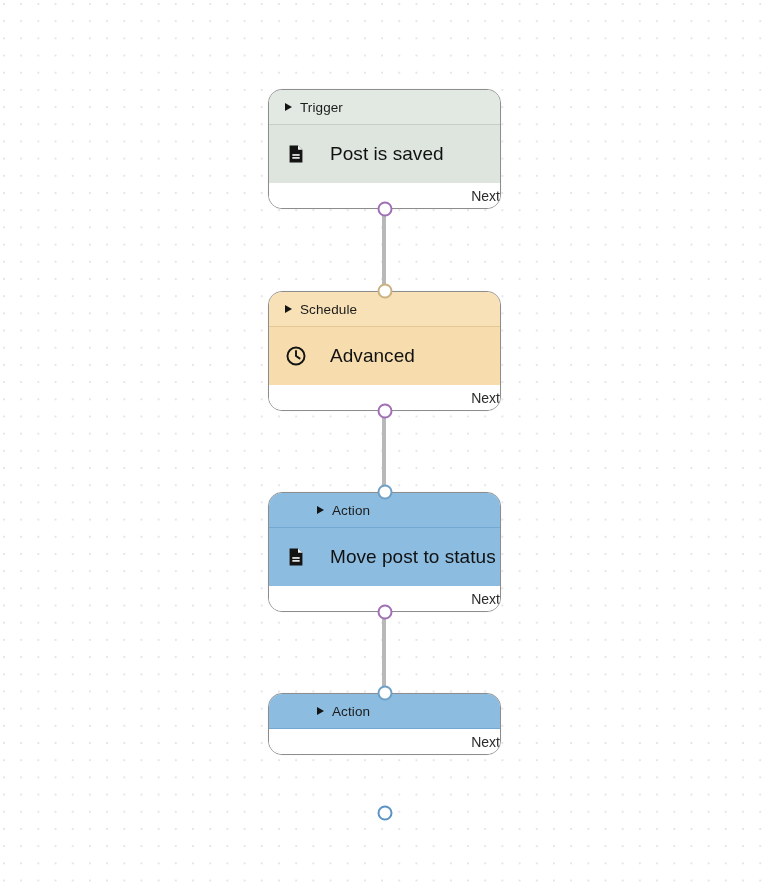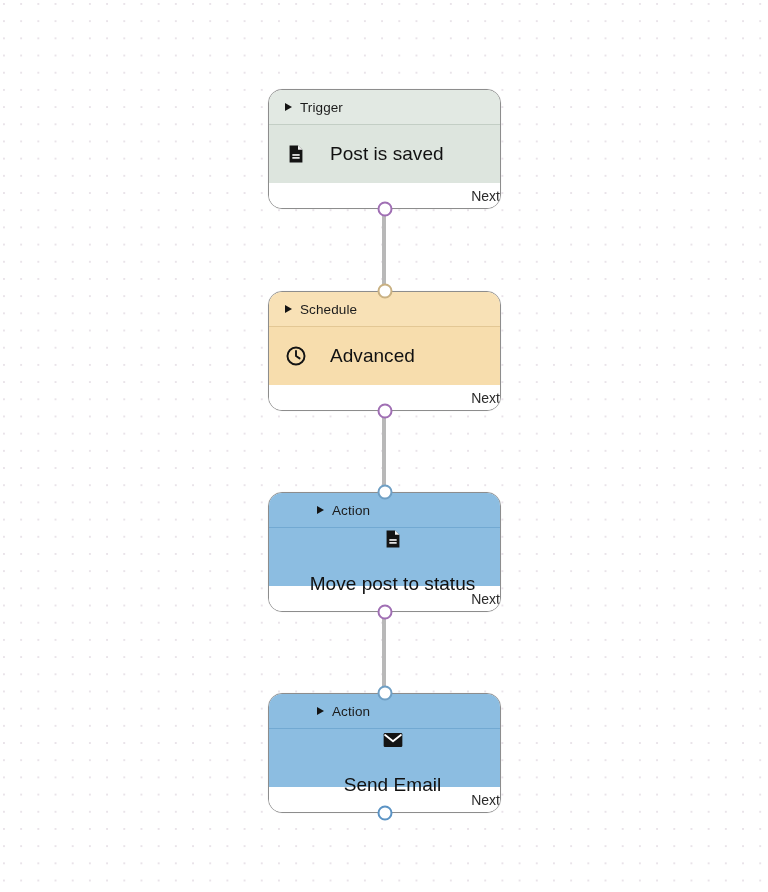--- a/index.html
+++ b/index.html
@@ -115,21 +115,21 @@
   .theme-green  .node-header { background: #e2e9e3; }
   .theme-green  .node-body   { background: #dde5de; }
   .theme-green  .node-divider{ background: #c3cec5; }
 
   .theme-orange .node-header { background: #f8e1b6; }
   .theme-orange .node-body   { background: #f7ddad; }
   .theme-orange .node-divider{ background: #e0c characters; }
   .theme-orange .node-divider{ background: #e3c794; }
 
   .theme-blue   .node-header { background: #8cbde1; padding-left: 48px; }
-  .theme-blue   .node-body   { background: #8cbde1; flex-direction: column; }
+  .theme-blue   .node-body   { background: #8cbde1; }
   .theme-blue   .node-divider{ background: #72a9d2; }
 </style>
 </head>
 <body>
 
 <div id="canvas">
 
   <svg id="edges" viewBox="0 0 768 892" width="768" height="892">
       <line x1="384" y1="195" x2="384" y2="291" stroke="#b8b8b8" stroke-width="4" stroke-linecap="round"></line>
       <line x1="384" y1="397" x2="384" y2="492" stroke="#b8b8b8" stroke-width="4" stroke-linecap="round"></line>
@@ -196,27 +196,20 @@
         </div>
       </div>
       <div class="handle" style="left: 384.5px; top: 492px; border: 2px solid rgb(111, 159, 196);"></div>
       <div class="handle" style="left: 384.5px; top: 612px; border: 2px solid rgb(160, 111, 180);"></div>
       <div class="node theme-blue" style="left: 268px; top: 693px;">
         <div class="node-header">
           <span class="caret"></span>
           <span>Action</span>
         </div>
         <div class="node-divider"></div>
-        <div class="node-body">
-          <svg class="icon" viewBox="0 0 24 24">
-            <rect x="1.8" y="4.4" width="20.4" height="15.2" rx="1.4" fill="#141414"></rect>
-            <path d="M3.4 6.6 12 13.3l8.6-6.7" fill="none" stroke="#ffffff" stroke-width="2.1" stroke-linecap="round" stroke-linejoin="round"></path>
-          </svg>
-          <span class="node-title">Send Email</span>
-        </div>
         <div class="node-footer">
           <span>Next</span>
         </div>
       </div>
       <div class="handle" style="left: 384.5px; top: 693px; border: 2px solid rgb(111, 159, 196);"></div>
       <div class="handle" style="left: 384.5px; top: 813px; border: 2px solid rgb(91, 147, 196);"></div>
     </div>
 
 </div>
 

